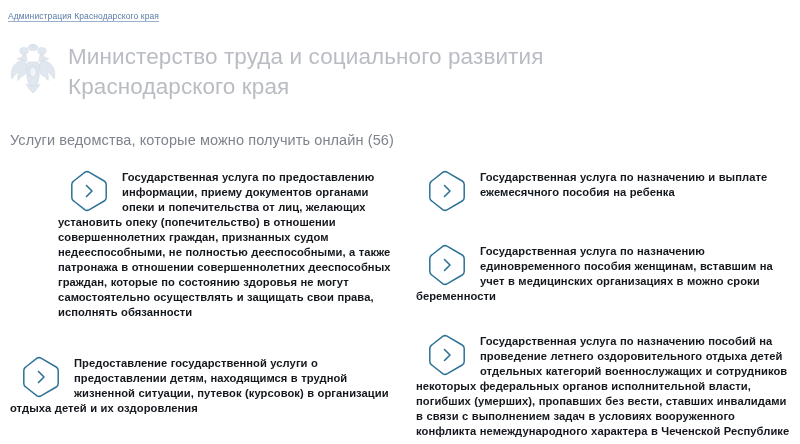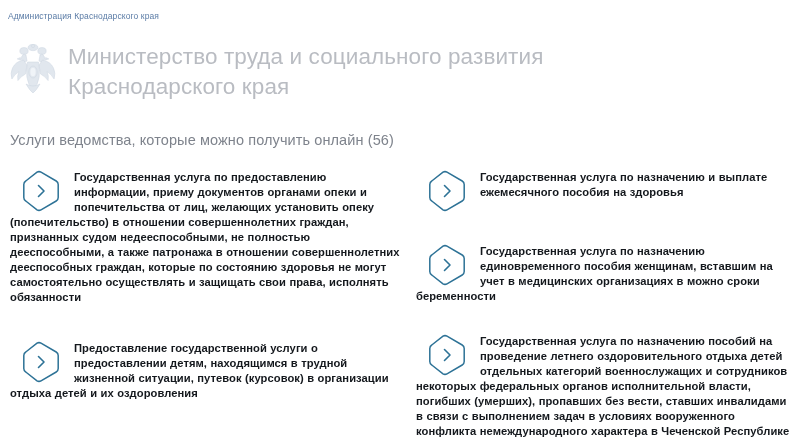--- a/index.html
+++ b/index.html
@@ -17,20 +17,21 @@
 
   
   .topbar {
     padding: 5px 0 0 8px;
     height: 16px;
     box-sizing: border-box;
   }
   .admin-link {
     font-size: 8.5px;
     color: #5b7ca6;
+    text-decoration: underline;
     text-decoration-color: #9bb2cc;
     text-underline-offset: 2px;
     letter-spacing: 0.1px;
     cursor: pointer;
     display: inline-block;
   }
 
   
   .ministry-header {
     display: flex;
@@ -79,21 +80,21 @@
   }
   .col-right {
     padding-left: 14px;
   }
 
   .service-card {
     position: relative;
     margin-bottom: 22px;
     cursor: pointer;
   }
-  .service-card.gap-lg { margin-bottom: 36px; }
+  .service-card.gap-lg { margin-bottom: 36px; margin-left: 48px; }
   .service-card.gap-md { margin-bottom: 30px; }
 
   .hex {
     float: left;
     width: 42px;
     height: 42px;
     margin: 0 12px 2px 10px;
     flex: 0 0 42px;
   }
   .hex svg { display: block; }
@@ -183,21 +184,21 @@
 
   <div class="col col-right">
 
     <div class="service-card gap-md">
       <span class="hex">
         <svg viewBox="0 0 42 42" width="42" height="42" aria-hidden="true">
           <path d="M21 2.2 L36.2 11 a4 4 0 0 1 2 3.5 v13 a4 4 0 0 1 -2 3.5 L21 39.8 a4 4 0 0 1 -4 0 L5.8 31 a4 4 0 0 1 -2 -3.5 v-13 a4 4 0 0 1 2 -3.5 L17 2.2 a4 4 0 0 1 4 0 z" fill="none" stroke="#2d7296" stroke-width="1.5"></path>
           <path d="M18.5 15.5 L24 21 L18.5 26.5" fill="none" stroke="#2d7296" stroke-width="1.6" stroke-linecap="round" stroke-linejoin="round"></path>
         </svg>
       </span>
-      <div class="service-label">Государственная услуга по назначению и выплате ежемесячного пособия на здоровья</div>
+      <div class="service-label">Государственная услуга по назначению и выплате ежемесячного пособия на ребенка</div>
       <div class="clear"></div>
     </div>
 
     <div class="service-card gap-md">
       <span class="hex">
         <svg viewBox="0 0 42 42" width="42" height="42" aria-hidden="true">
           <path d="M21 2.2 L36.2 11 a4 4 0 0 1 2 3.5 v13 a4 4 0 0 1 -2 3.5 L21 39.8 a4 4 0 0 1 -4 0 L5.8 31 a4 4 0 0 1 -2 -3.5 v-13 a4 4 0 0 1 2 -3.5 L17 2.2 a4 4 0 0 1 4 0 z" fill="none" stroke="#2d7296" stroke-width="1.5"></path>
           <path d="M18.5 15.5 L24 21 L18.5 26.5" fill="none" stroke="#2d7296" stroke-width="1.6" stroke-linecap="round" stroke-linejoin="round"></path>
         </svg>
       </span>

